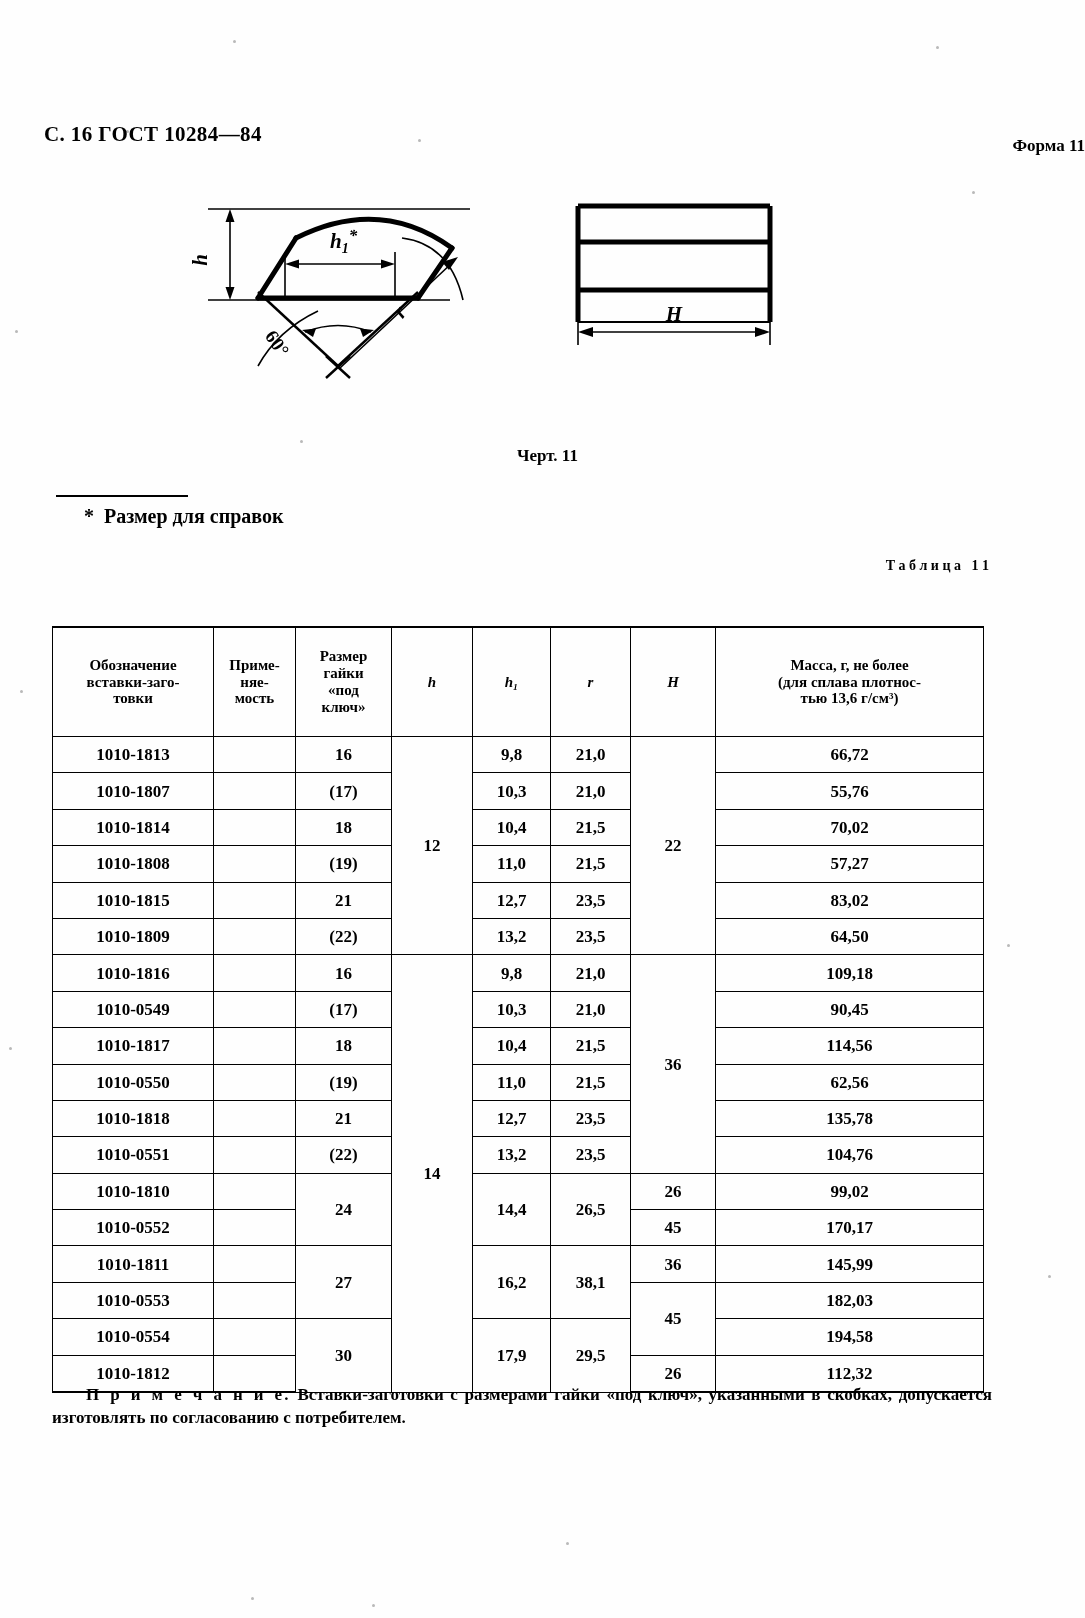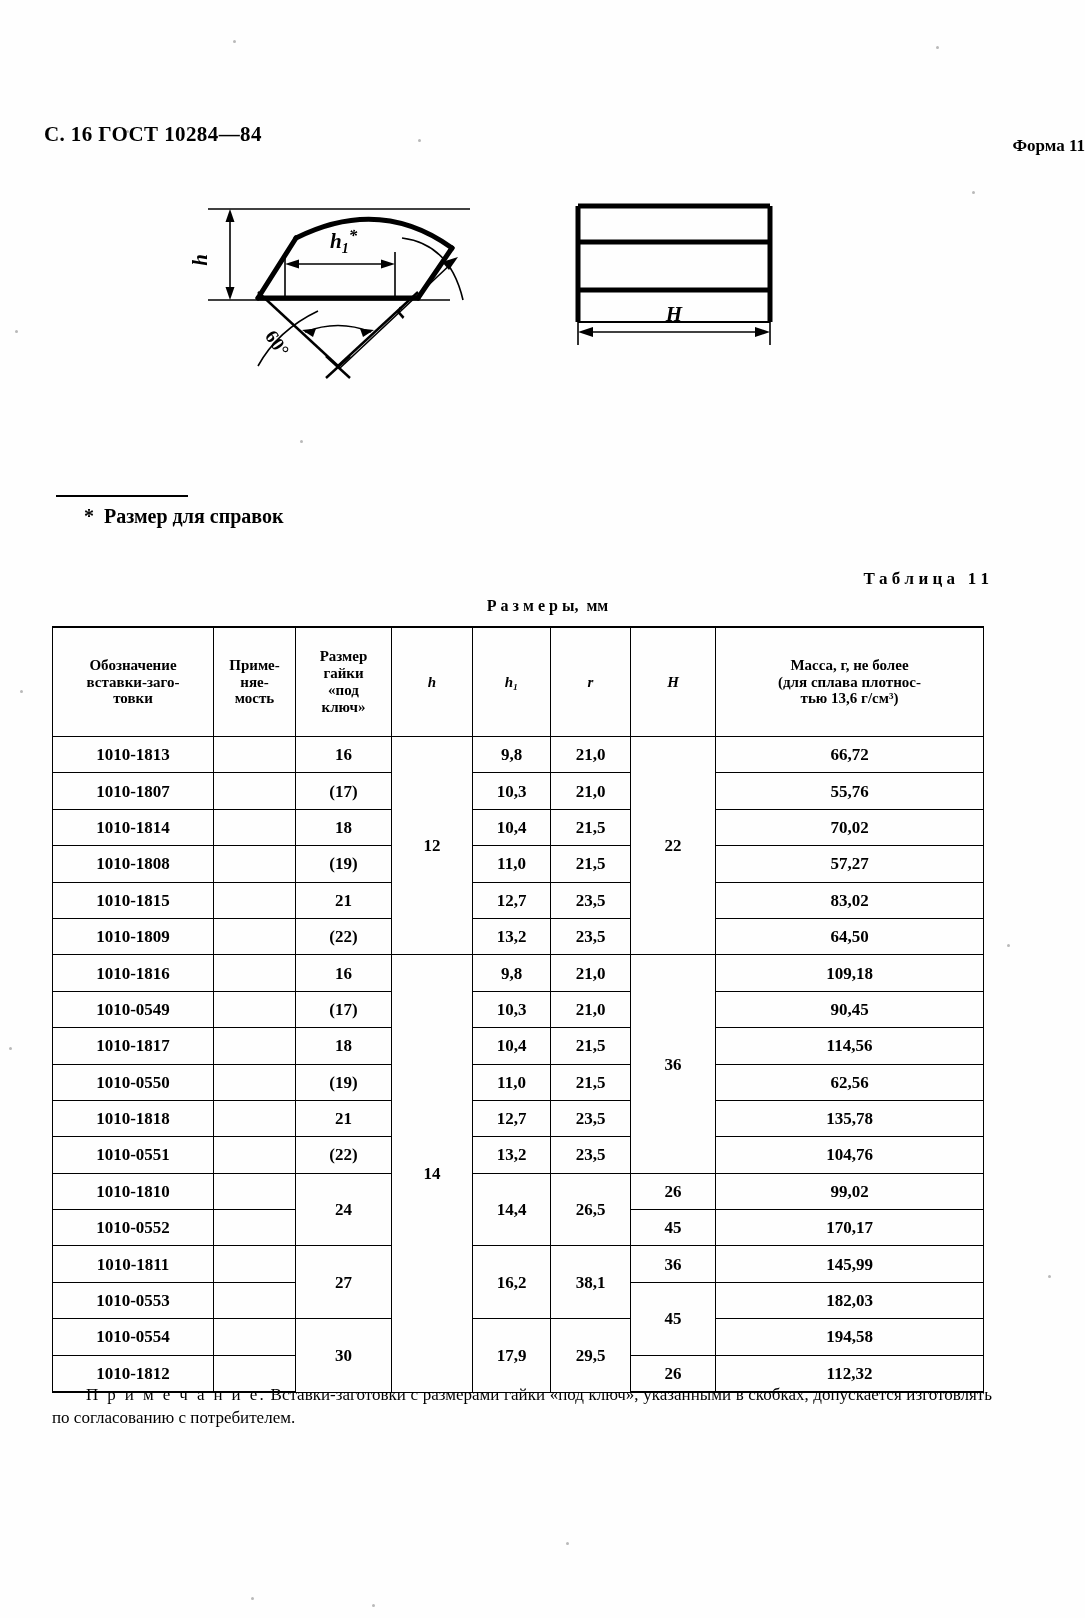--- a/index.html
+++ b/index.html
@@ -40,21 +40,21 @@
     border-top:2px solid #000;
   }
   .footnote{
     position:absolute;left:84px;top:505px;
     font-size:20px;font-weight:bold;white-space:pre;
   }
 
   
   .tbl-num{
     position:absolute;right:96px;top:558px;
-    font-size:17px;font-weight:bold;white-space:pre;margin-top:11px;
+    font-size:14px;font-weight:bold;white-space:pre;
   }
   .tbl-sub{
     position:absolute;left:0;right:0;top:597px;
     text-align:center;font-size:16px;font-weight:bold;
     white-space:pre;padding-left:10px;
   }
 
   
   table.grid{
     position:absolute;left:52px;top:626px;
@@ -78,21 +78,21 @@
   }
   table.grid tbody td{height:35.4px;font-size:17px;}
   .top-edge{border-top:2px solid #000 !important;}
   .bot-edge{border-bottom:2px solid #000 !important;}
   .hdr-txt{display:block;white-space:pre-line;}
   .ital{font-style:italic;font-family:"Liberation Serif",serif;}
 
   
   .note{
     position:absolute;left:52px;top:1384px;width:940px;
-    font-size:17px;font-weight:normal;line-height:1.34;
+    font-size:17px;font-weight:bold;line-height:1.34;
     text-align:justify;
   }
   .note .lead{letter-spacing:2.2px;}
   .note-indent{display:inline-block;width:34px;}
 
   
   .speck{position:absolute;background:#b9b9b9;border-radius:50%;}
 </style>
 </head>
 <body>
@@ -178,27 +178,27 @@
       <text x="180" y="68" font-family="Liberation Serif, serif" font-size="21" font-style="italic" font-weight="bold" fill="#000">h<tspan font-size="14" dy="5">1</tspan><tspan font-size="17" dy="-12">*</tspan></text>
 
       <text x="122" y="167" font-family="Liberation Serif, serif" font-size="19" font-weight="bold" fill="#000" transform="rotate(55 122 167)" text-anchor="middle">60°</text>
 
       <text x="255" y="136" font-family="Liberation Serif, serif" font-size="21" font-style="italic" font-weight="bold" fill="#000" transform="rotate(-52 255 136)" text-anchor="middle">r</text>
 
       <text x="524" y="141" font-family="Liberation Serif, serif" font-size="21" font-style="italic" font-weight="bold" fill="#000" text-anchor="middle">H</text>
     </svg>
   </div>
 
+  <div class="fig-caption">Черт. 11</div>
 
   <div class="fn-rule"></div>
   <div class="footnote">*  Размер для справок</div>
 
   <div class="tbl-num">Т а б л и ц а   1 1</div>
 
-  <div class="tbl-sub">Р а з м е р ы,  мм</div>
 
   <table class="grid">
     <colgroup>
       <col style="width:161px">
       <col style="width:82px">
       <col style="width:96px">
       <col style="width:81px">
       <col style="width:78px">
       <col style="width:80px">
       <col style="width:85px">

